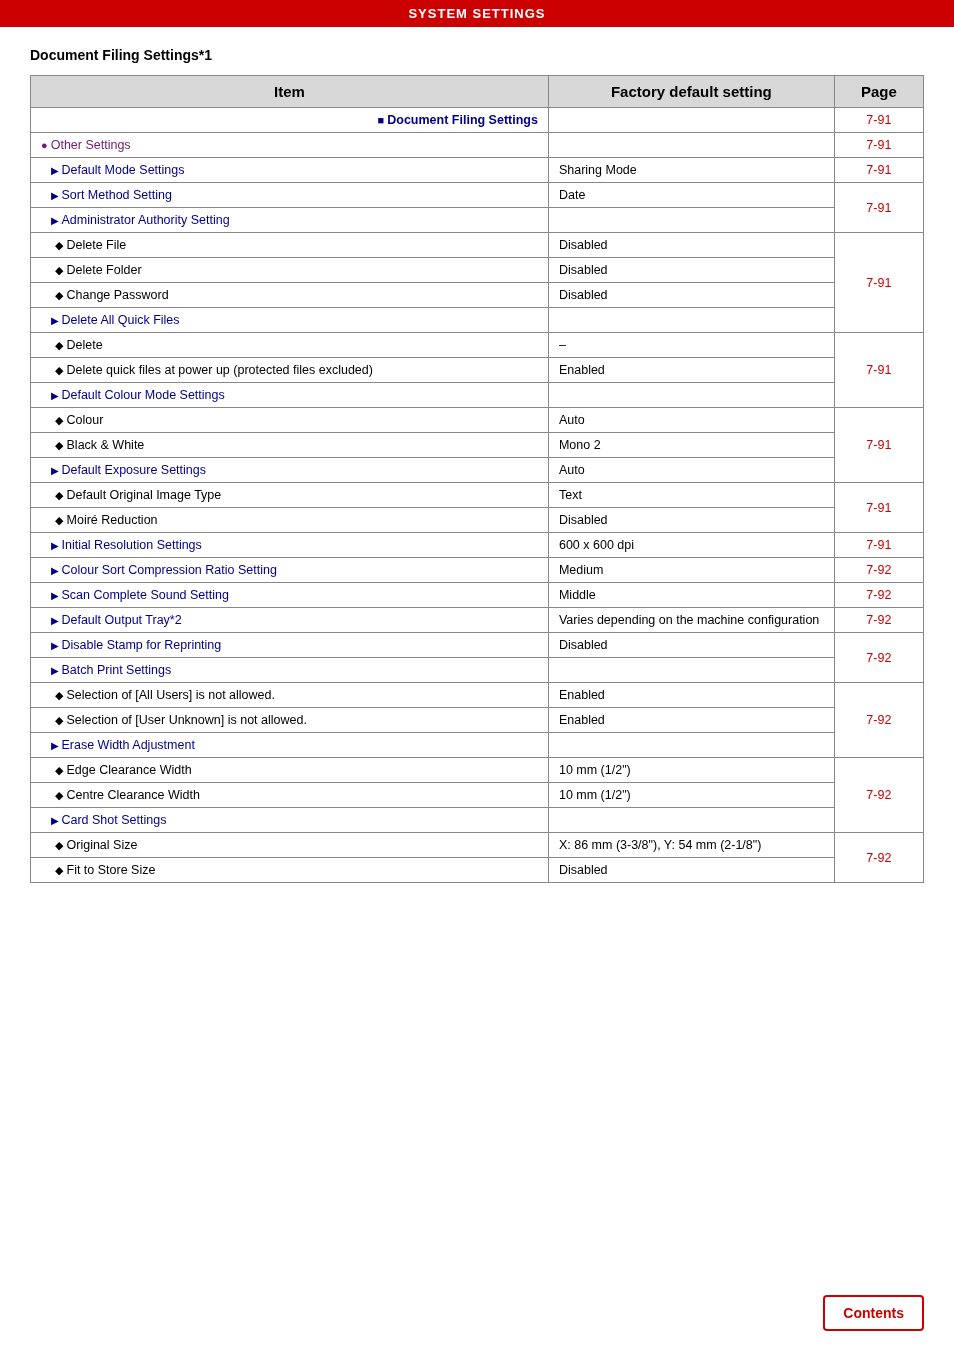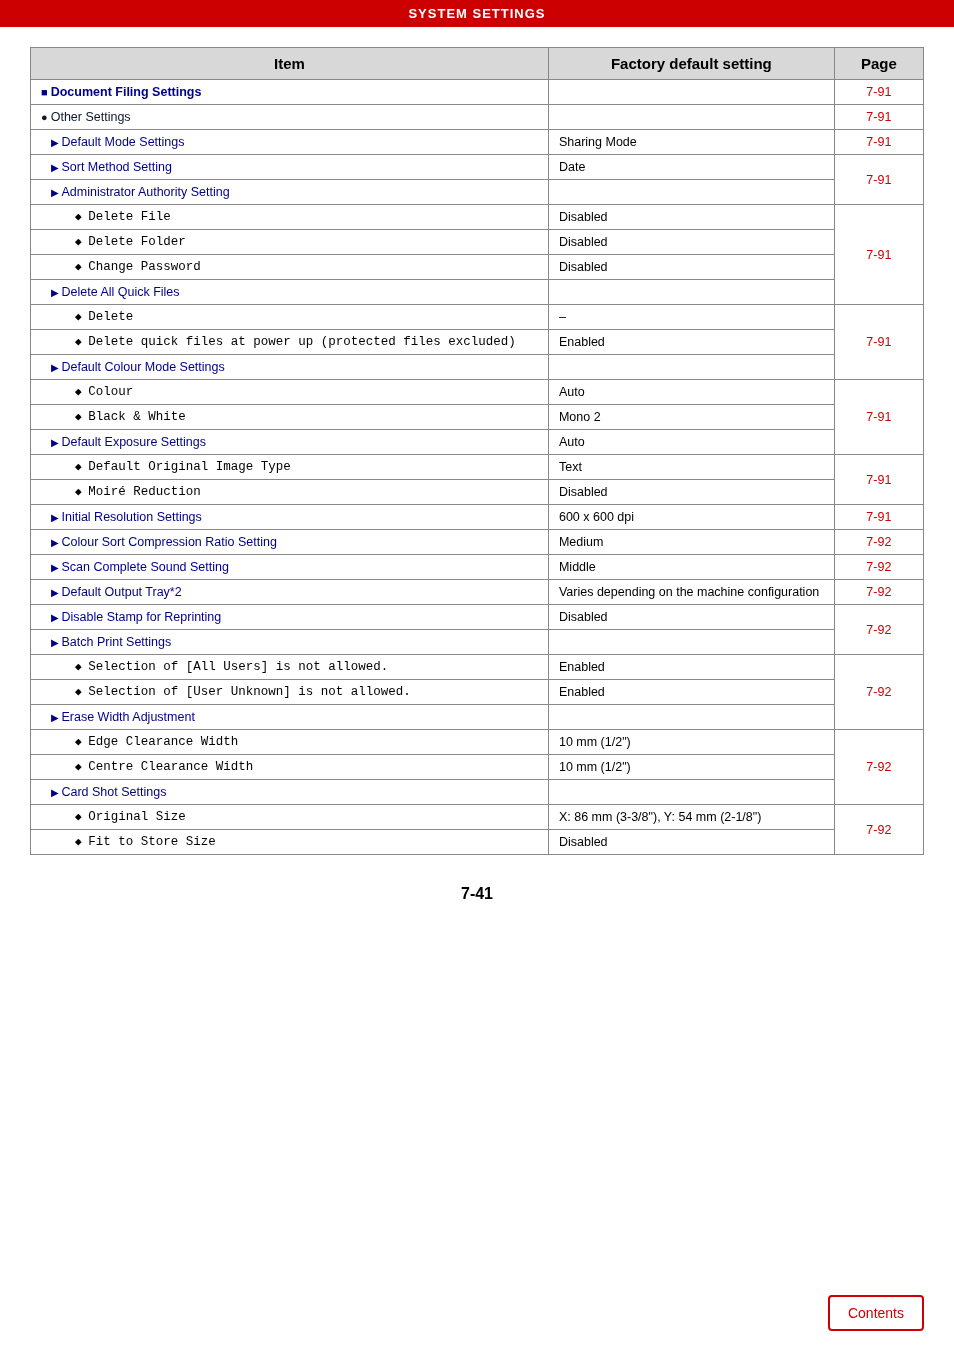--- a/index.html
+++ b/index.html
@@ -47,24 +47,24 @@
       font-size: 12.5px;
     }
     .col-item { width: 58%; }
     .col-factory { width: 32%; }
     .col-page { width: 10%; text-align: center; }
     .page-ref {
       color: #c00;
       font-size: 12.5px;
       text-align: center;
     }
-    .level0 { font-weight: bold; color: #00008b; }
-    .level1 { color: #0f172a; padding-left: 10px; }
+    .level0 { font-weight: bold; color: #00008b; text-align: right; }
+    .level1 { color: #701a75; padding-left: 10px; }
     .level2 { padding-left: 20px; color: #00008b; }
-    .level3 { padding-left: 44px; font-family: Liberation Mono, monospace; }
+    .level3 { padding-left: 24px; }
     .square-bullet::before { content: "■ "; font-size: 11px; }
     .circle-bullet::before { content: "● "; font-size: 11px; }
     .tri-bullet::before { content: "▶ "; font-size: 10px; }
     .diamond-bullet::before { content: "◆ "; font-size: 11px; }
     .footer-page {
       text-align: center;
       font-size: 16px;
       font-weight: bold;
       margin-top: 30px;
     }
@@ -72,33 +72,34 @@
       position: absolute;
       bottom: 20px;
       right: 30px;
     }
     .contents-btn {
       background: #fff;
       border: 2px solid #c00;
       color: #c00;
       padding: 8px 18px;
       font-size: 14px;
-      font-weight: normal;
+      font-weight: bold;
       cursor: pointer;
       border-radius: 4px;
     }
   </style>
 </head>
 <body>
 
 <div class="header-bar">
   <span>SYSTEM SETTINGS</span>
 </div>
 
 <div class="page-content">
+  <div class="section-title">Document Filing Settings*1</div>
 
   <table>
     <thead>
       <tr>
         <th class="col-item">Item</th>
         <th class="col-factory">Factory default setting</th>
         <th class="col-page">Page</th>
       </tr>
     </thead>
     <tbody id="table-body">
@@ -238,20 +239,17 @@
           <td>X: 86 mm (3-3/8"), Y: 54 mm (2-1/8")</td>
           <td class="page-ref" rowspan="2">7-92</td>
         </tr>
         <tr>
           <td class="level3"><span class="diamond-bullet">Fit to Store Size</span></td>
           <td>Disabled</td>
         </tr>
       </tbody>
   </table>
 
-  <div class="footer-page">
-    <span>7-41</span>
-  </div>
 </div>
 
 <div class="footer-contents">
   <button class="contents-btn">Contents</button>
 </div>
 
 </body></html>

